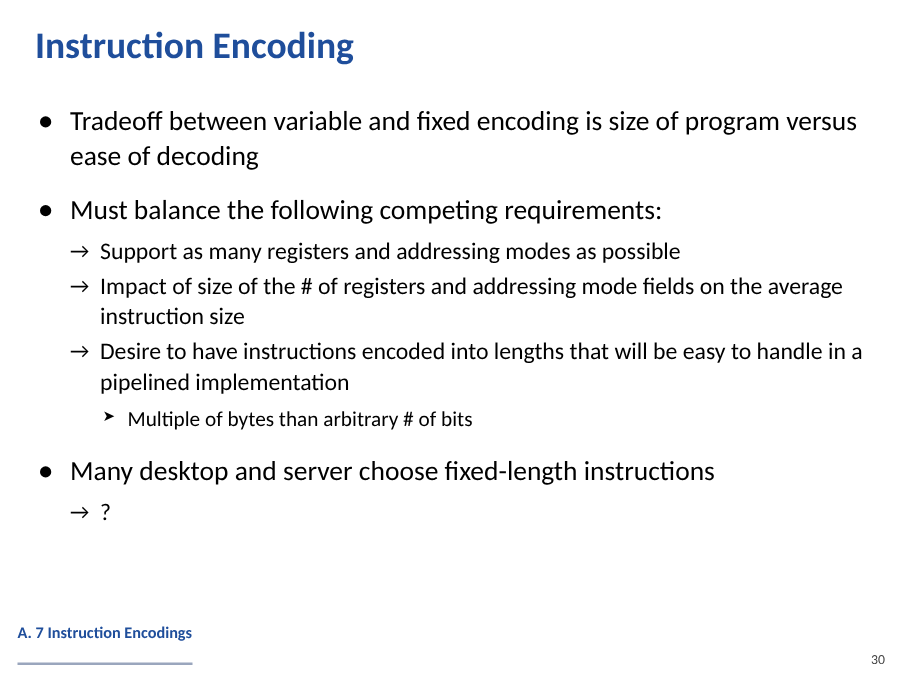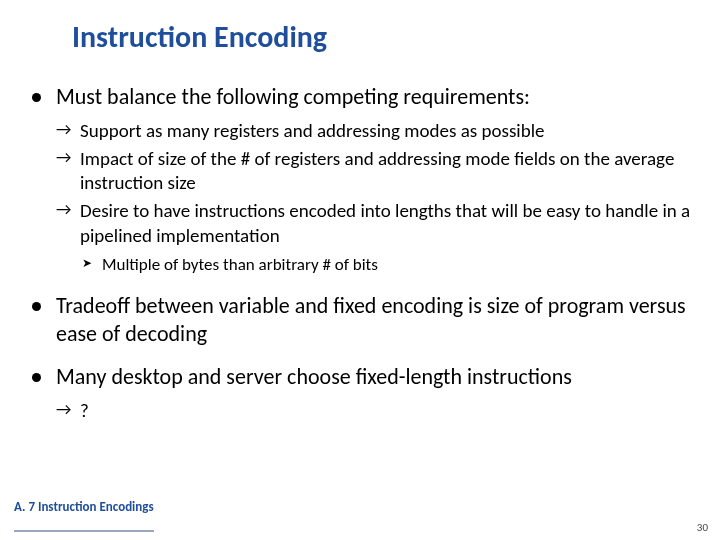--- a/index.html
+++ b/index.html
@@ -12,21 +12,20 @@
     overflow: hidden;
   }
   .slide {
     padding: 18px 28px 0 28px;
   }
   .title {
     color: #1f4e9b;
     font-size: 30px;
     font-weight: 700;
     margin-bottom: 28px;
-    margin-left: 44px;
   }
   .lvl1 {
     list-style: none;
     margin: 0;
     padding: 0;
   }
   .lvl1 > li {
     position: relative;
     padding-left: 28px;
     font-size: 22px;
@@ -106,44 +105,44 @@
   }
 </style>
 </head>
 <body>
 
 <div class="slide">
   <h1 class="title">Instruction Encoding</h1>
 
   <ul class="lvl1">
     <li>
+      <span>Tradeoff between variable and fixed encoding is size of program versus ease of decoding</span>
+    </li>
+
+    <li>
       <span>Must balance the following competing requirements:</span>
       <ul class="lvl2">
         <li>
           <span>Support as many registers and addressing modes as possible</span>
         </li>
         <li>
           <span>Impact of size of the # of registers and addressing mode fields on the average instruction size</span>
         </li>
         <li>
           <span>Desire to have instructions encoded into lengths that will be easy to handle in a pipelined implementation</span>
           <ul class="lvl3">
             <li>
               <span>Multiple of bytes than arbitrary # of bits</span>
             </li>
           </ul>
         </li>
       </ul>
     </li>
 
     <li>
-      <span>Tradeoff between variable and fixed encoding is size of program versus ease of decoding</span>
-    </li>
-
-    <li>
       <span>Many desktop and server choose fixed-length instructions</span>
       <ul class="lvl2">
         <li>
           <span>?</span>
         </li>
       </ul>
     </li>
   </ul>
 </div>
 

